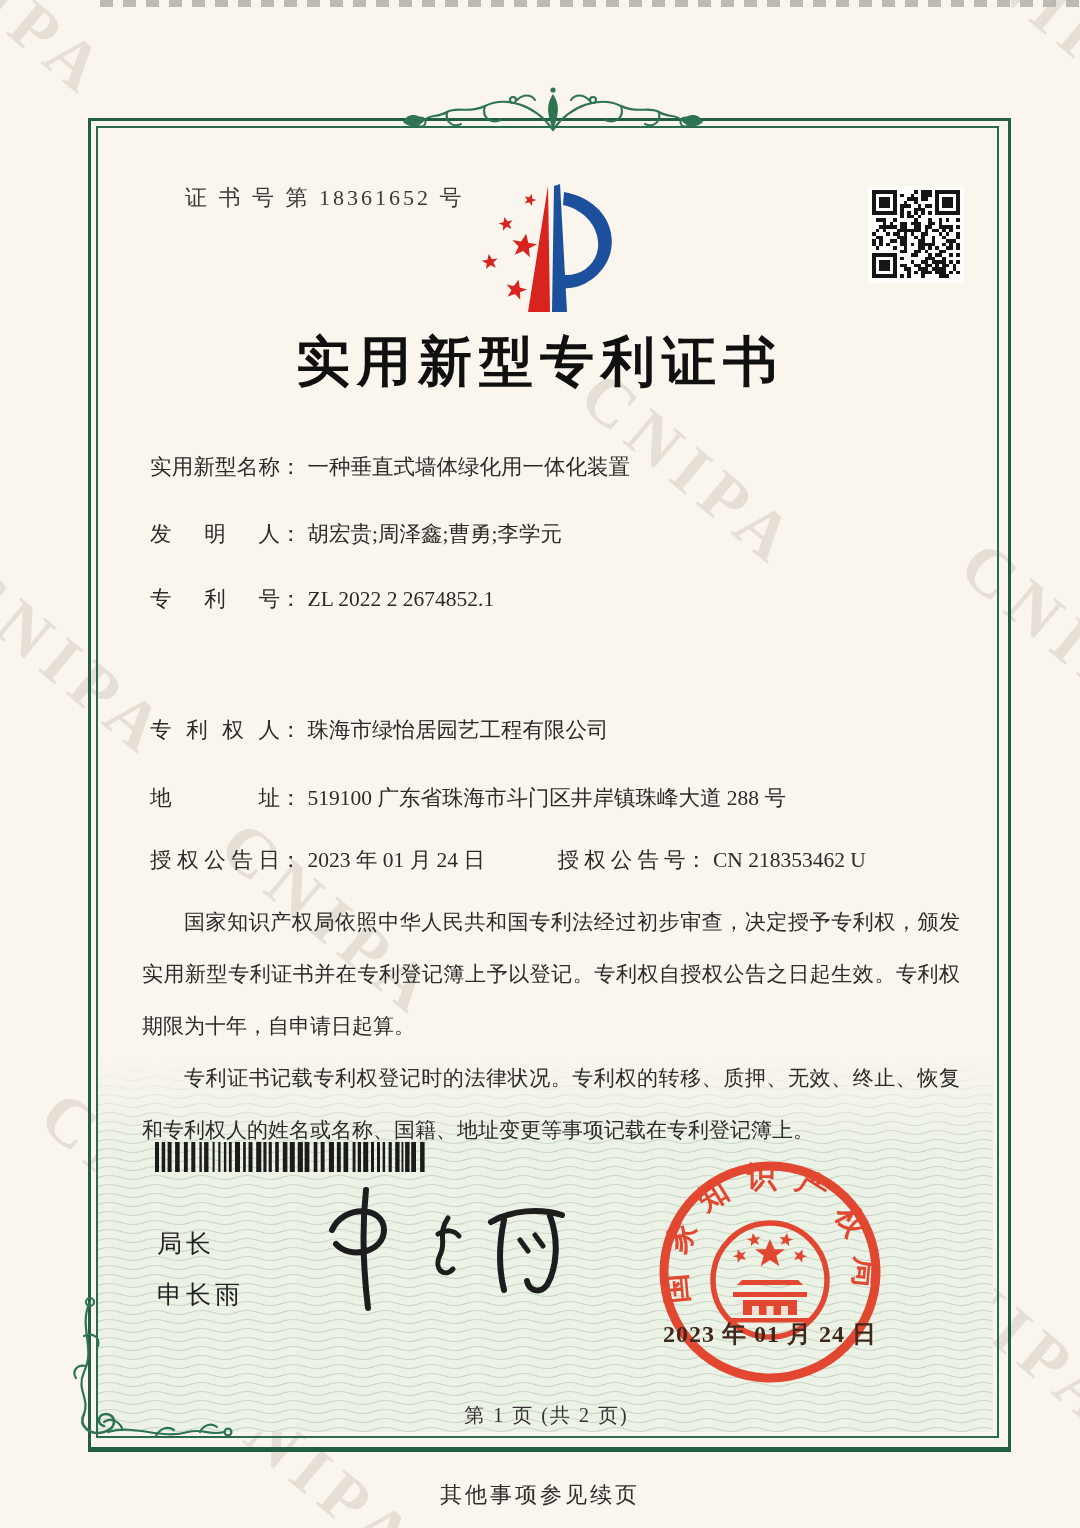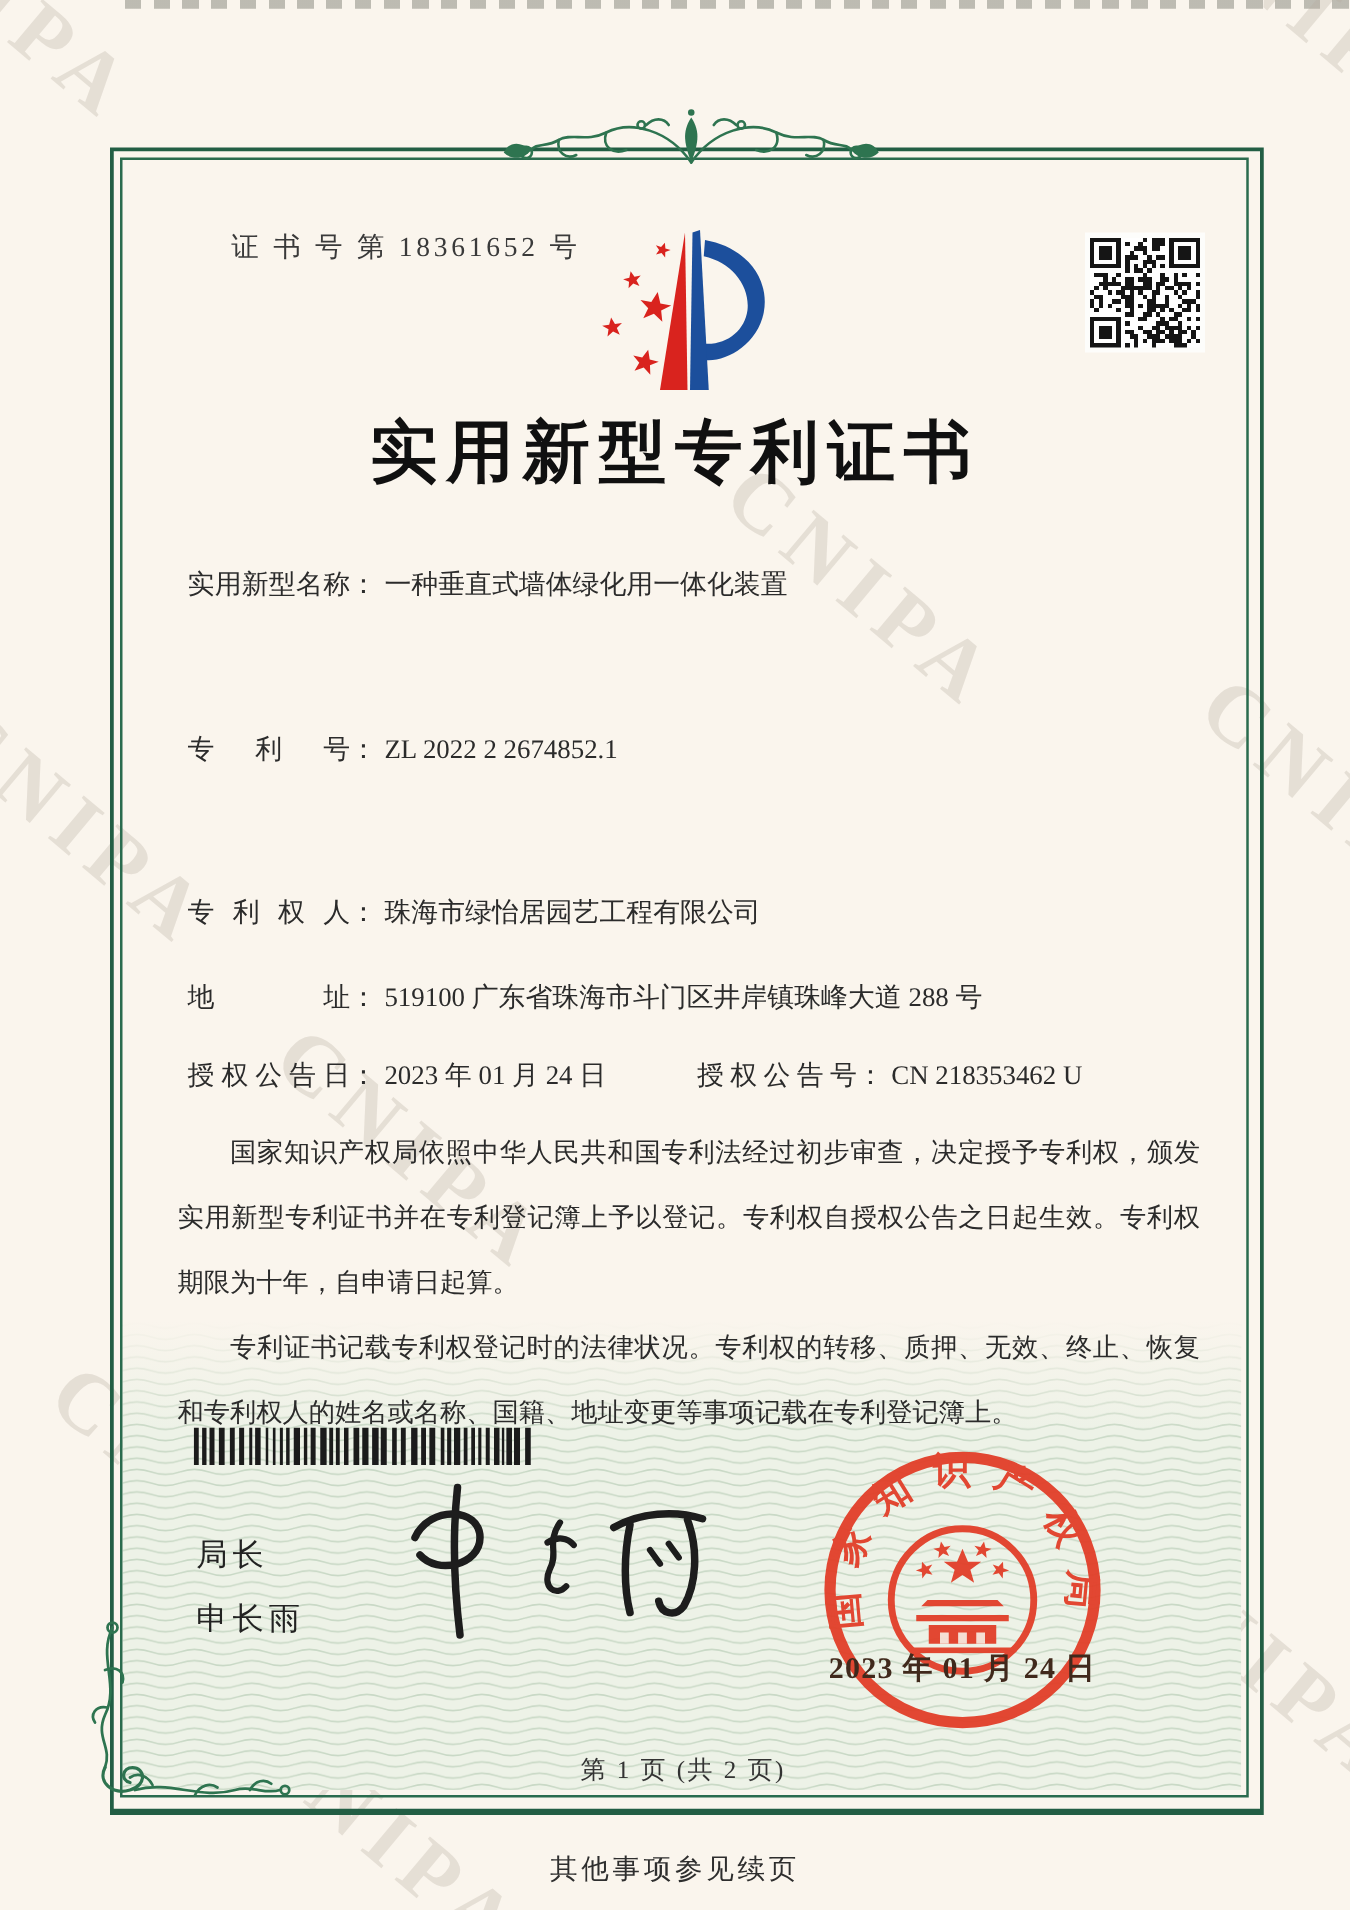--- a/index.html
+++ b/index.html
@@ -348,20 +348,23 @@
         <rect x="20" y="24" width="1" height="1" fill="#151515"></rect>
         <rect x="21" y="24" width="1" height="1" fill="#151515"></rect>
       </svg>
   </div>
 
   <div class="abs title">实用新型专利证书</div>
 
   <div class="abs row" style="top:452px">
     <span class="lbl">实用新型名称</span><span class="colon">：</span><span>一种垂直式墙体绿化用一体化装置</span>
   </div>
+  <div class="abs row" style="top:519px">
+    <span class="lbl">发明人</span><span class="colon">：</span><span>胡宏贵;周泽鑫;曹勇;李学元</span>
+  </div>
   <div class="abs row" style="top:584px">
     <span class="lbl">专利号</span><span class="colon">：</span><span>ZL 2022 2 2674852.1</span>
   </div>
   <div class="abs row" style="top:715px">
     <span class="lbl">专利权人</span><span class="colon">：</span><span>珠海市绿怡居园艺工程有限公司</span>
   </div>
   <div class="abs row" style="top:783px">
     <span class="lbl">地址</span><span class="colon">：</span><span>519100 广东省珠海市斗门区井岸镇珠峰大道 288 号</span>
   </div>
   <div class="abs row" style="top:845px">

